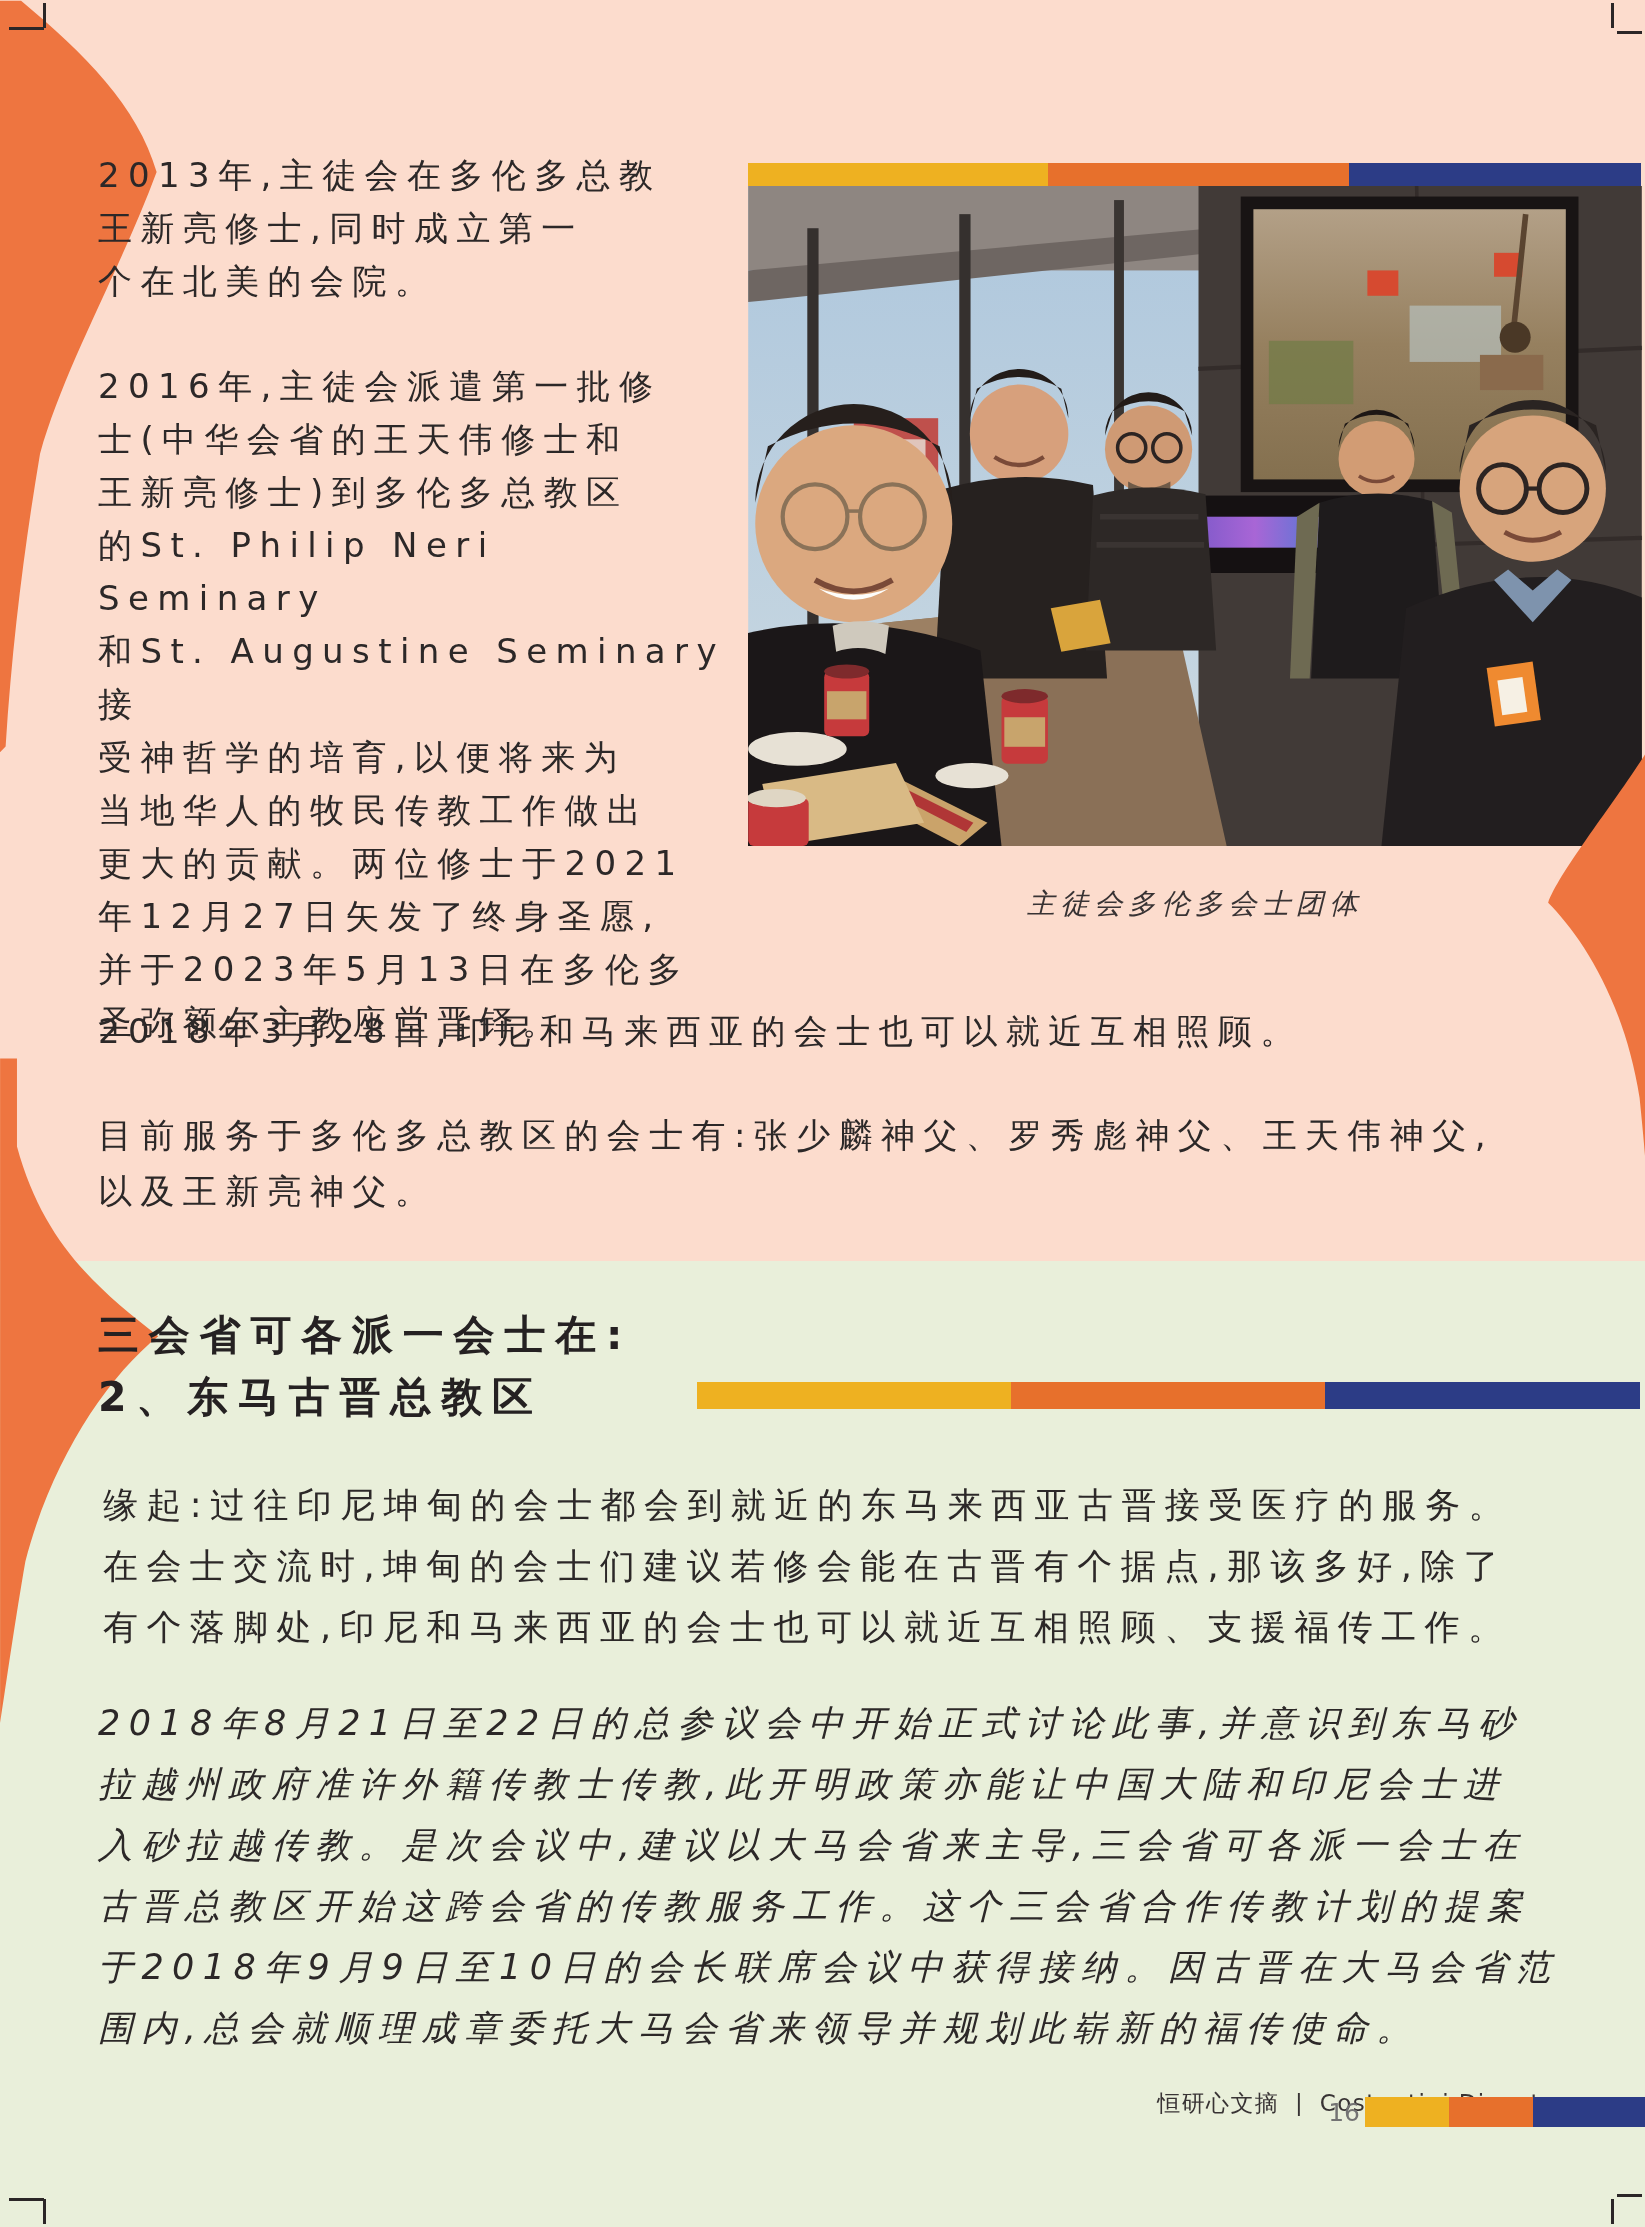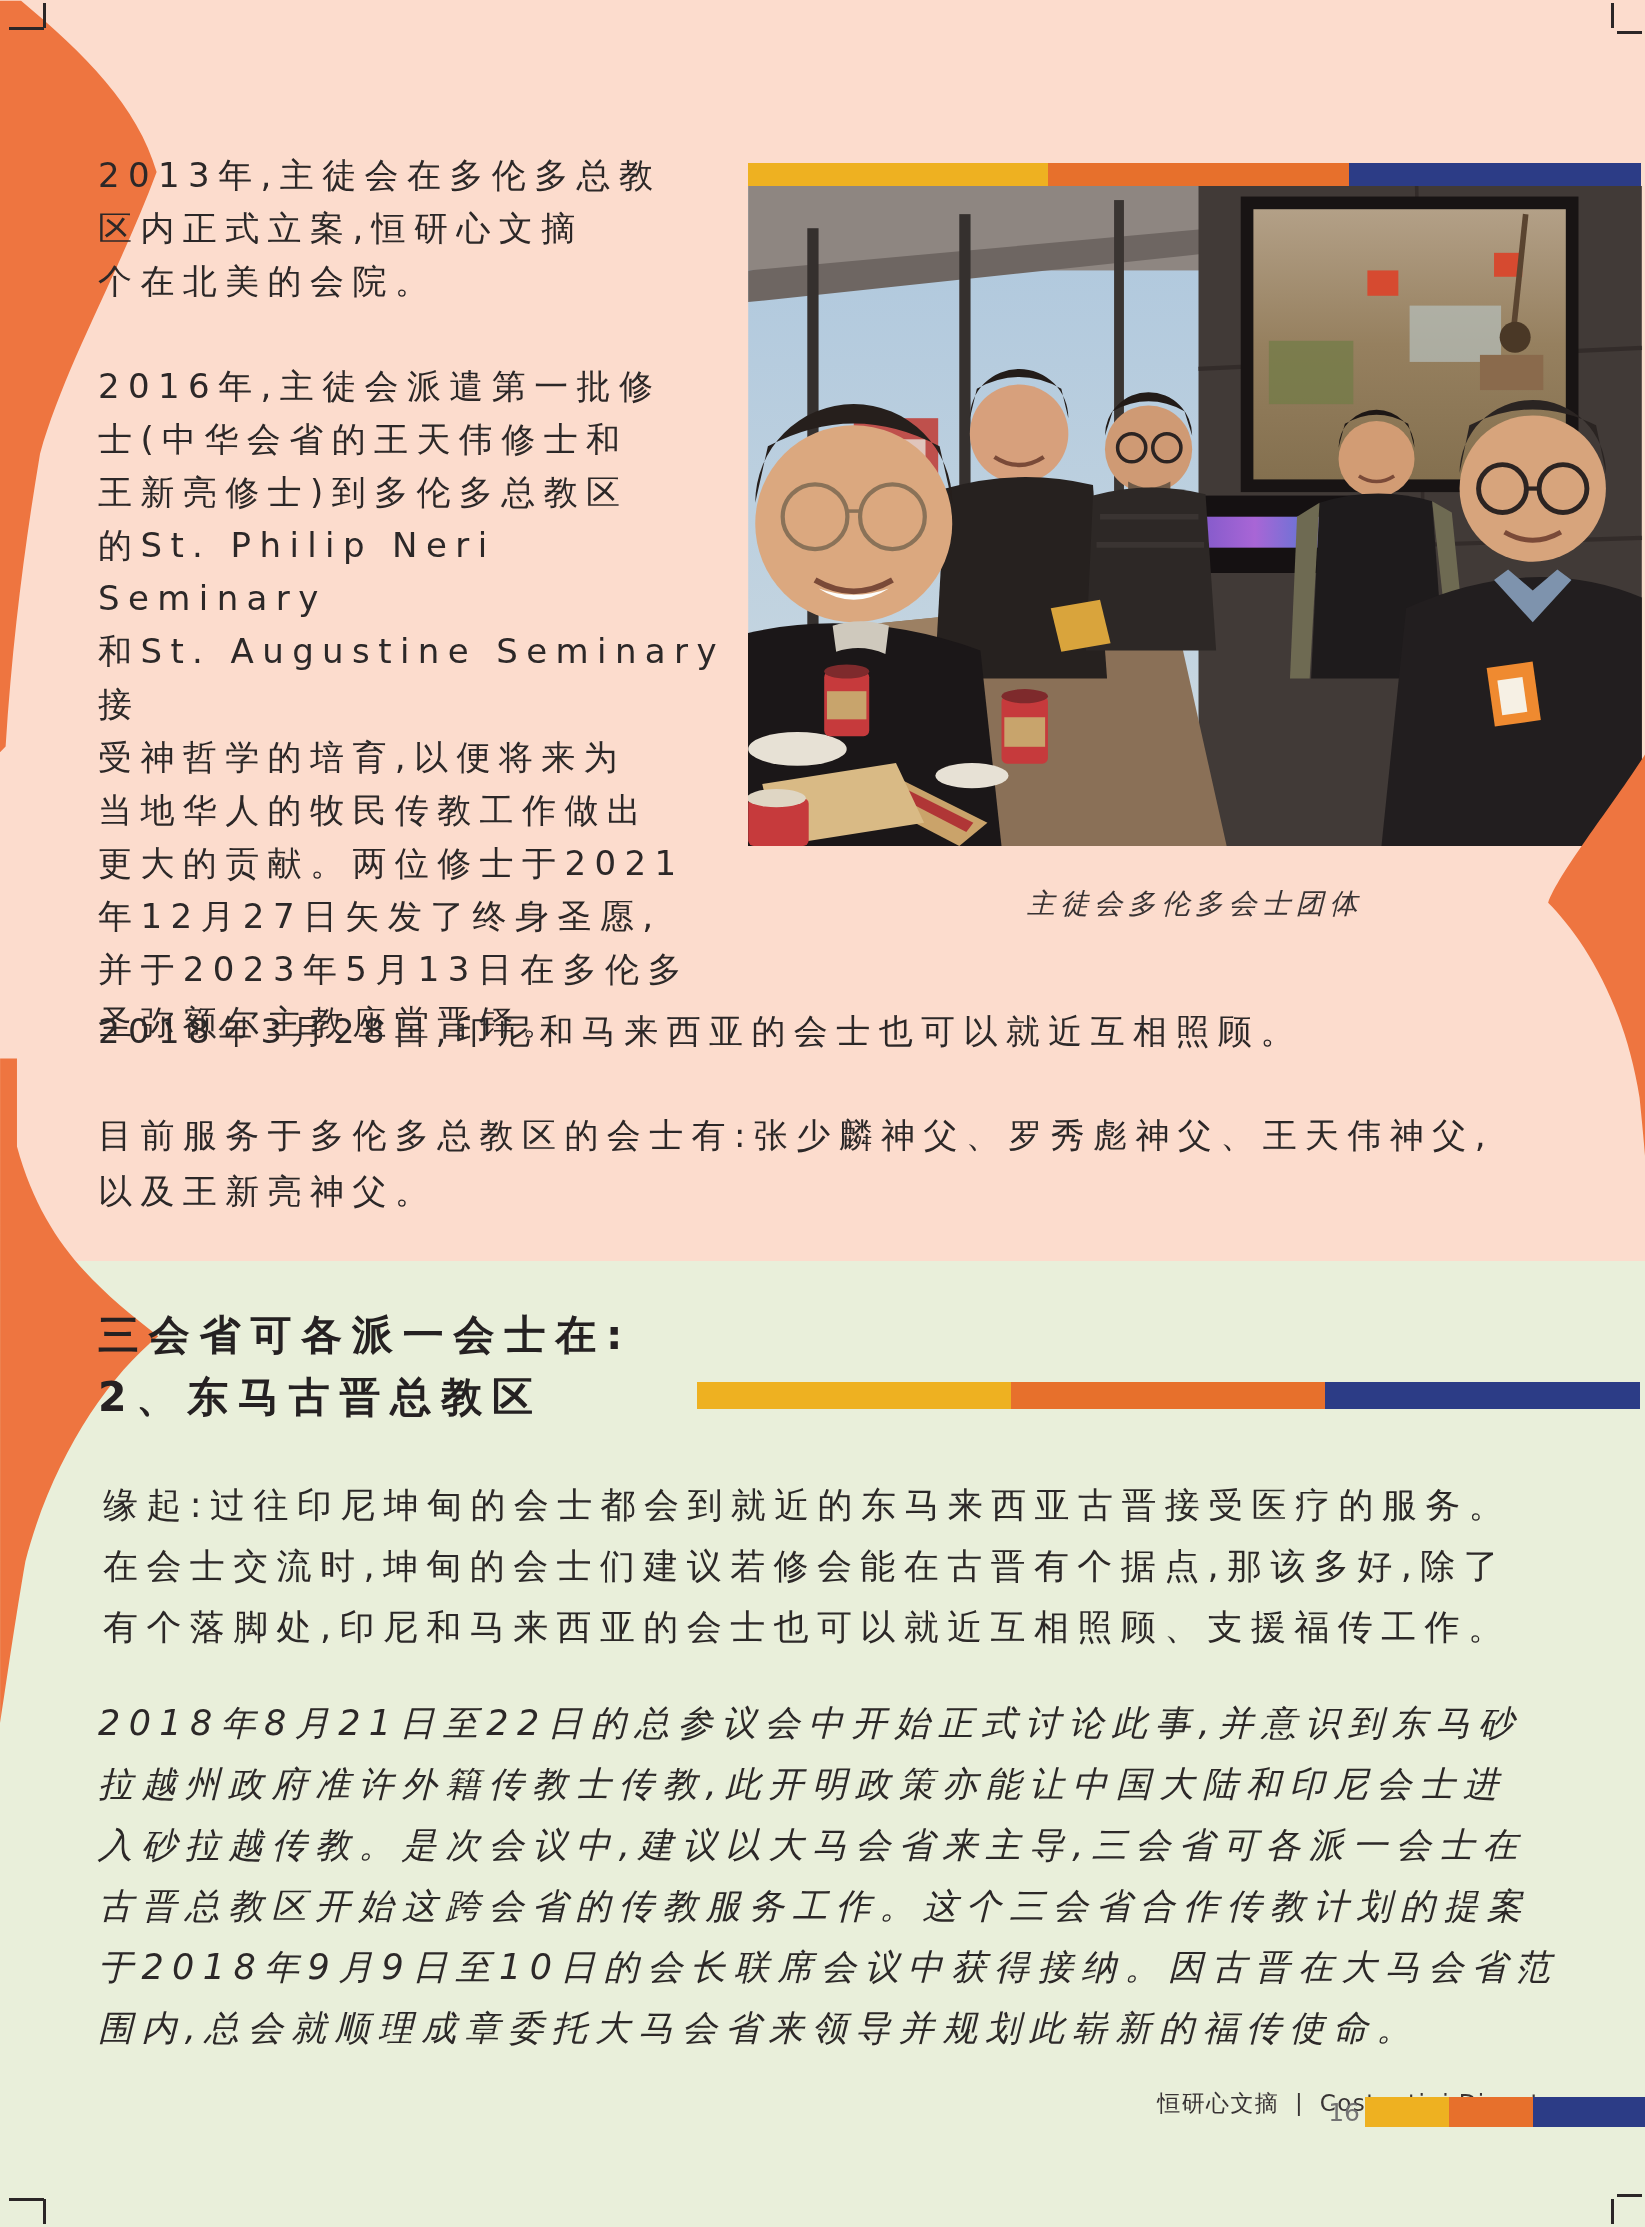--- a/index.html
+++ b/index.html
@@ -74,21 +74,21 @@
   <div class="abs crop" style="left:9.1px;top:27px;width:35px;height:2.8px;"></div>
   <div class="abs crop" style="left:43px;top:2.8px;width:2.8px;height:25px;"></div>
   <div class="abs crop" style="left:1611px;top:2.8px;width:2.8px;height:25px;"></div>
   <div class="abs crop" style="left:1617px;top:31px;width:25px;height:2.8px;"></div>
   <div class="abs crop" style="left:9.1px;top:2198px;width:35px;height:2.8px;"></div>
   <div class="abs crop" style="left:43px;top:2199px;width:2.8px;height:25px;"></div>
   <div class="abs crop" style="left:1611px;top:2199px;width:2.8px;height:25px;"></div>
   <div class="abs crop" style="left:1617px;top:2194px;width:25px;height:2.8px;"></div>
 
   <div class="abs body-text" style="left:98px;top:149px;width:637px;">2013年,主徒会在多伦多总教
-区内正式立案,恒研心文摘
+王新亮修士,同时成立第一
 个在北美的会院。</div>
 
   <div class="abs body-text" style="left:98px;top:360px;width:637px;">2016年,主徒会派遣第一批修
 士(中华会省的王天伟修士和
 王新亮修士)到多伦多总教区
 的St. Philip Neri Seminary
 和St. Augustine Seminary接
 受神哲学的培育,以便将来为
 当地华人的牧民传教工作做出
 更大的贡献。两位修士于2021

